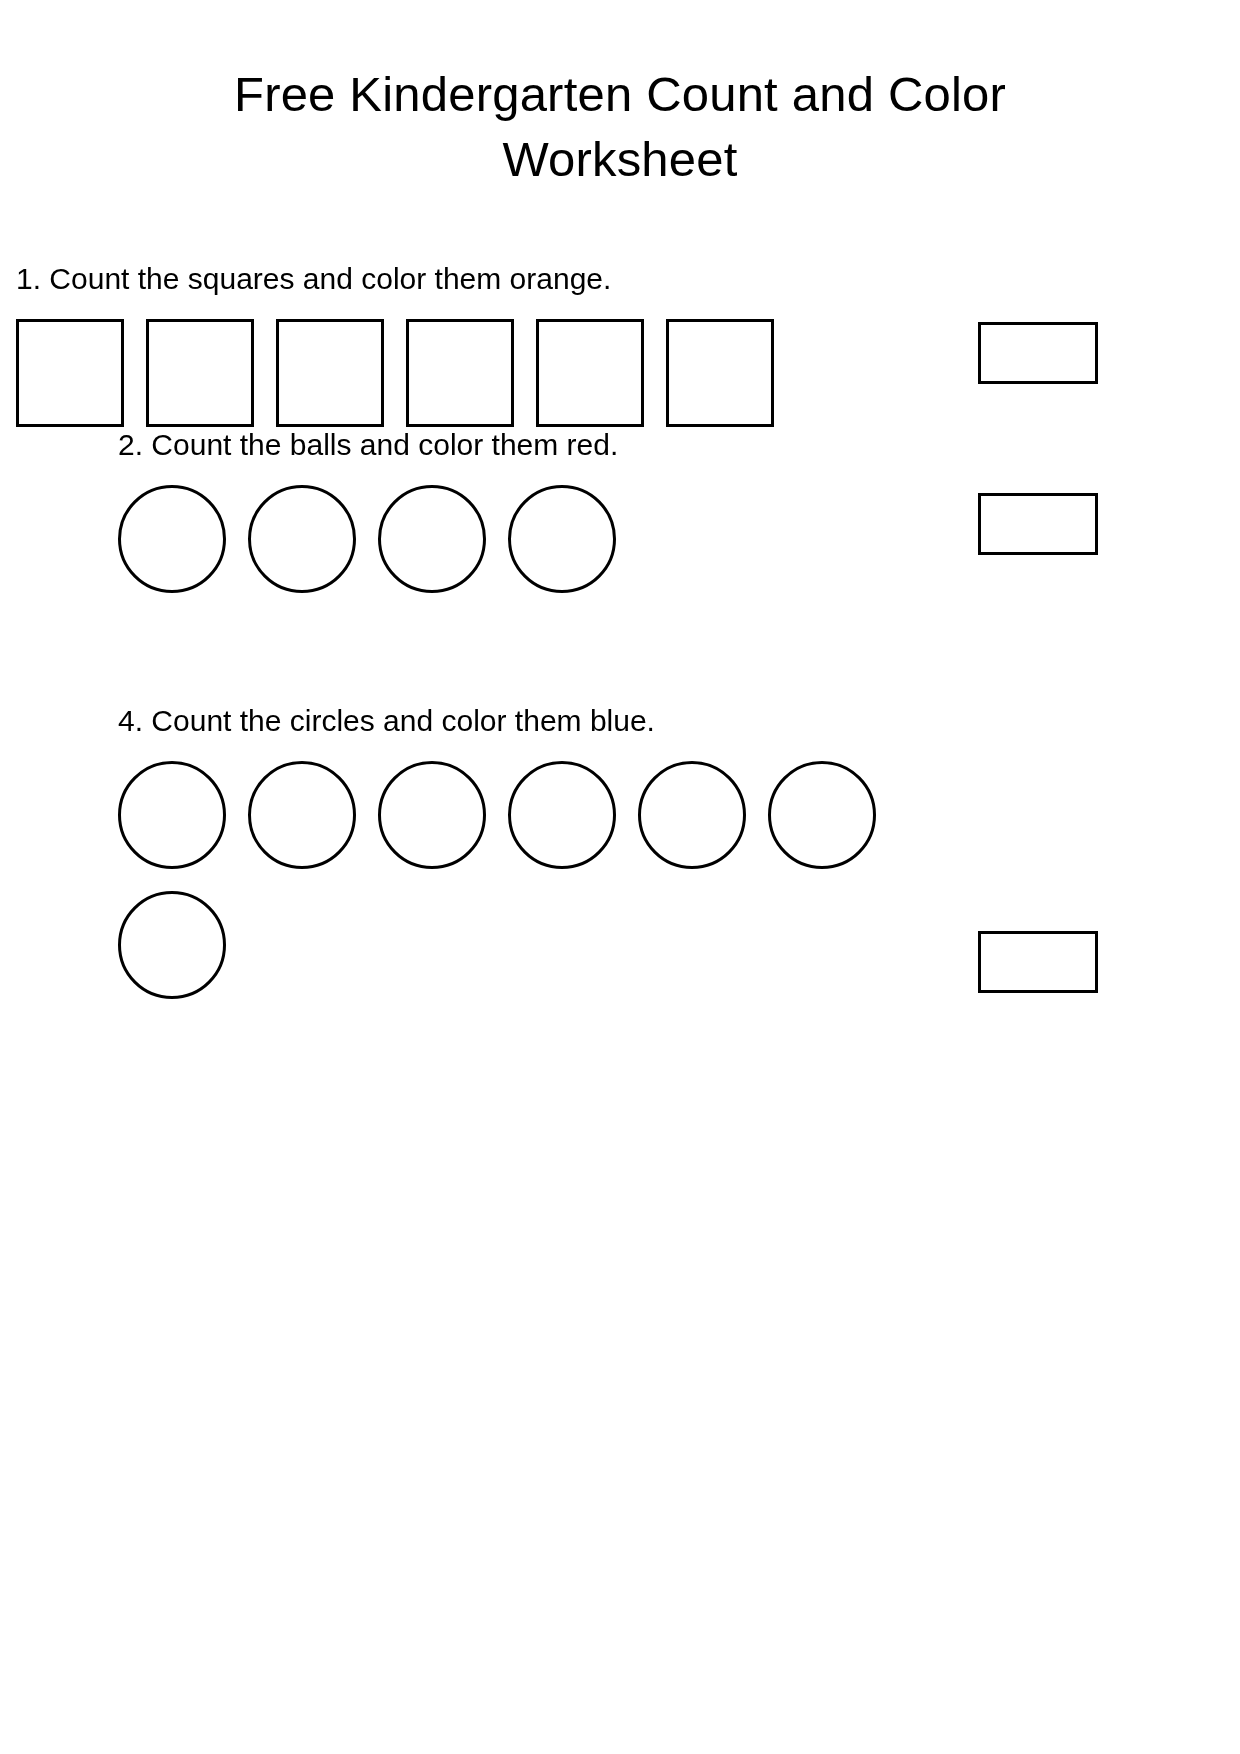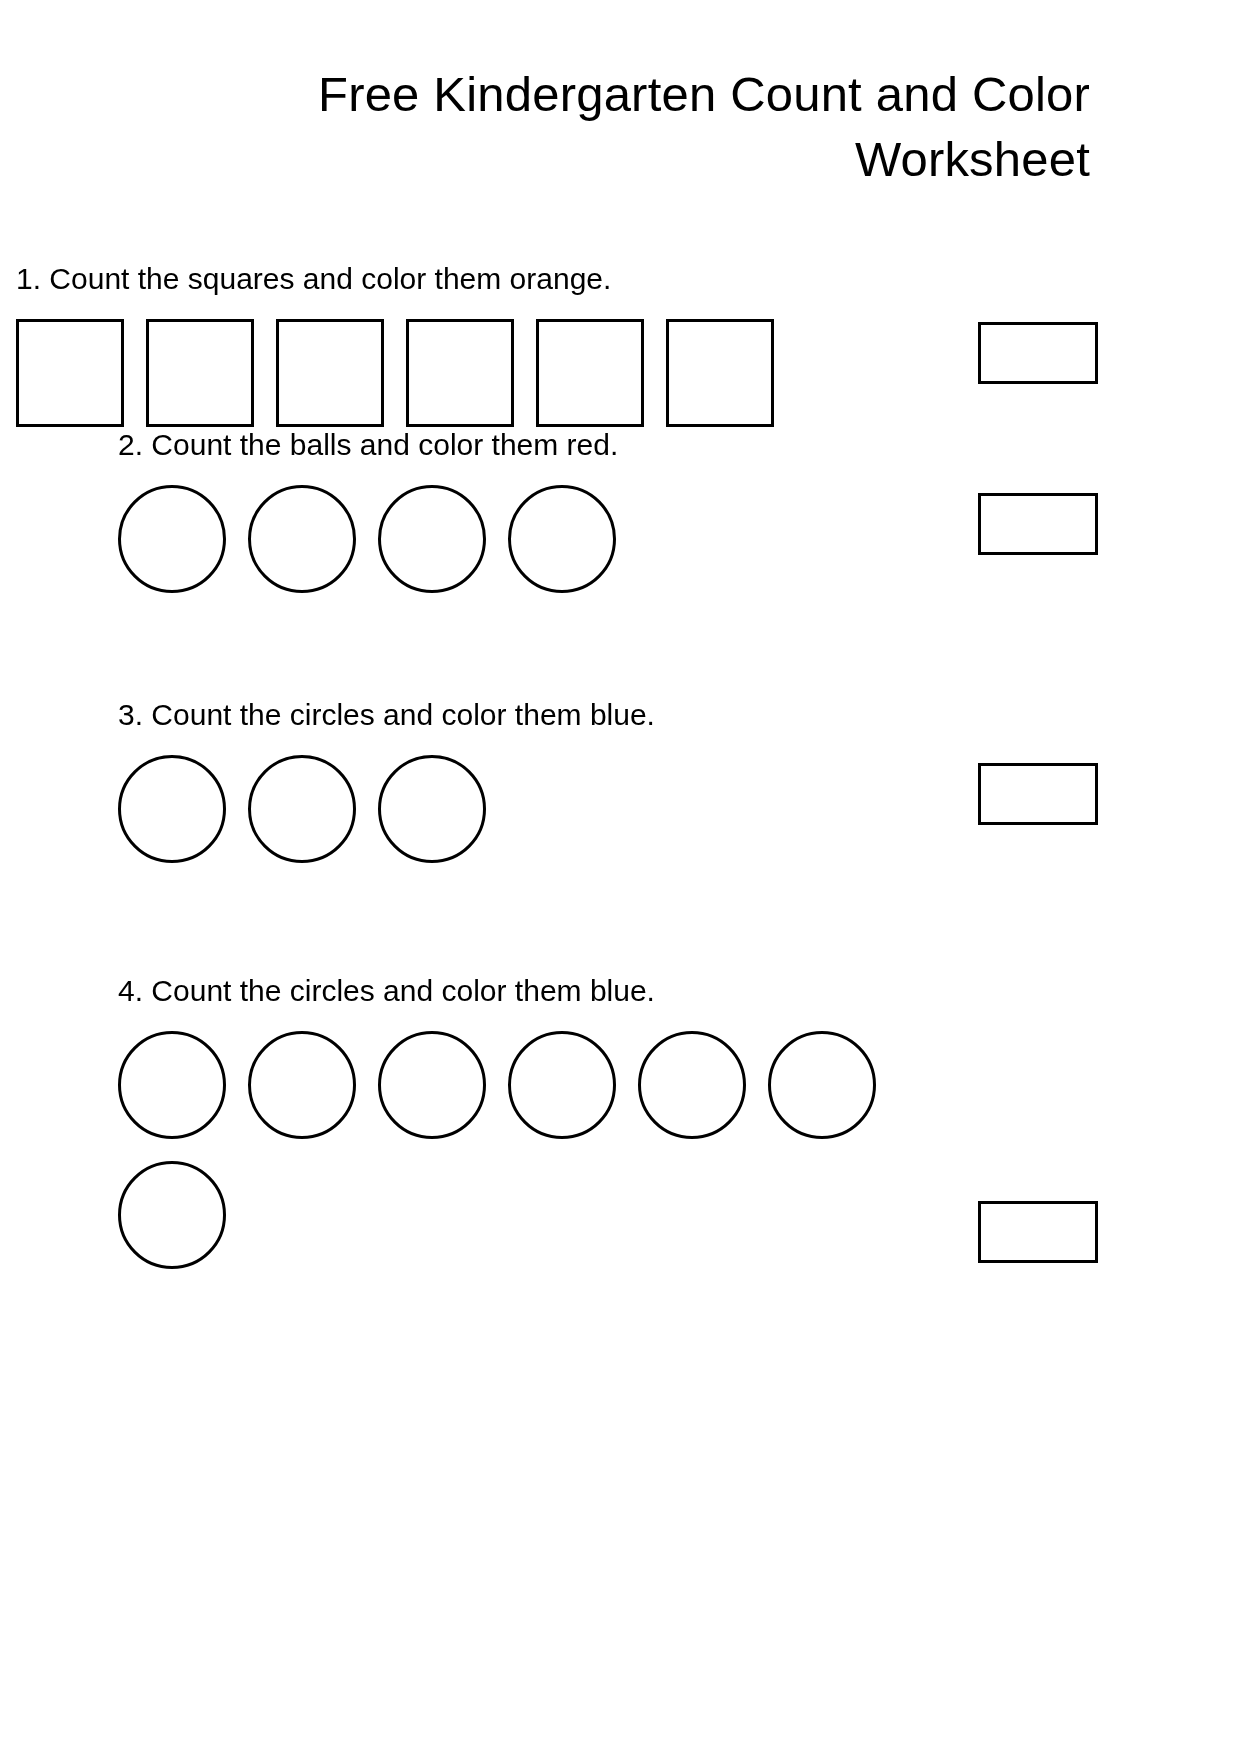--- a/index.html
+++ b/index.html
@@ -18,21 +18,21 @@
   .page {
     width: 1240px;
     height: 1754px;
     position: relative;
     box-sizing: border-box;
   }
   .title {
     width: 940px;
     margin: 0 auto;
     padding-top: 62px;
-    text-align: right;
+    text-align: center;
     font-size: 49px;
     line-height: 1.32;
     font-weight: normal;
     letter-spacing: 0.2px;
   }
   .section {
     position: relative;
     margin-left: 118px;
   }
   .prompt {
@@ -106,29 +106,20 @@
     <div class="prompt">2. Count the balls and color them red.</div>
     <div class="shape-row">
       <div class="circle"></div>
       <div class="circle"></div>
       <div class="circle"></div>
       <div class="circle"></div>
     </div>
     <div class="answer-box"></div>
   </div>
 
-  <div class="section" id="section-3">
-    <div class="prompt">3. Count the circles and color them blue.</div>
-    <div class="shape-row">
-      <div class="circle"></div>
-      <div class="circle"></div>
-      <div class="circle"></div>
-    </div>
-    <div class="answer-box"></div>
-  </div>
 
   <div class="section" id="section-4">
     <div class="prompt">4. Count the circles and color them blue.</div>
     <div class="shape-row">
       <div class="circle"></div>
       <div class="circle"></div>
       <div class="circle"></div>
       <div class="circle"></div>
       <div class="circle"></div>
       <div class="circle"></div>

